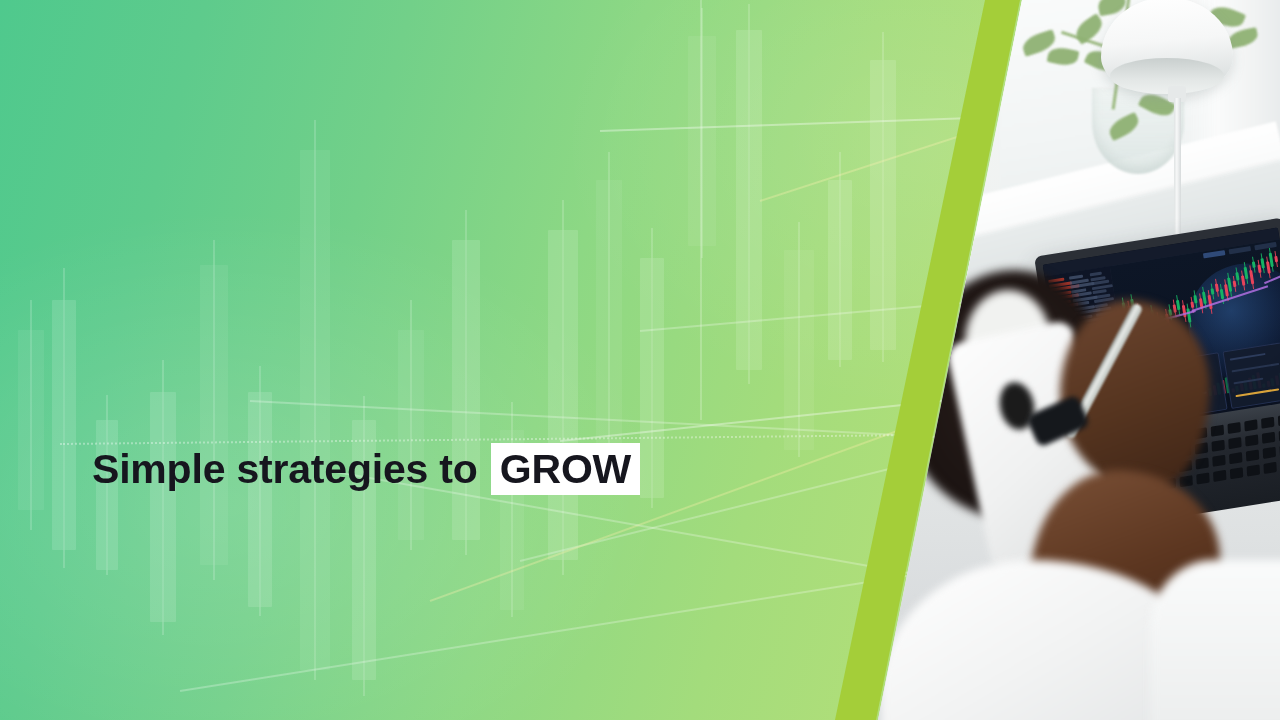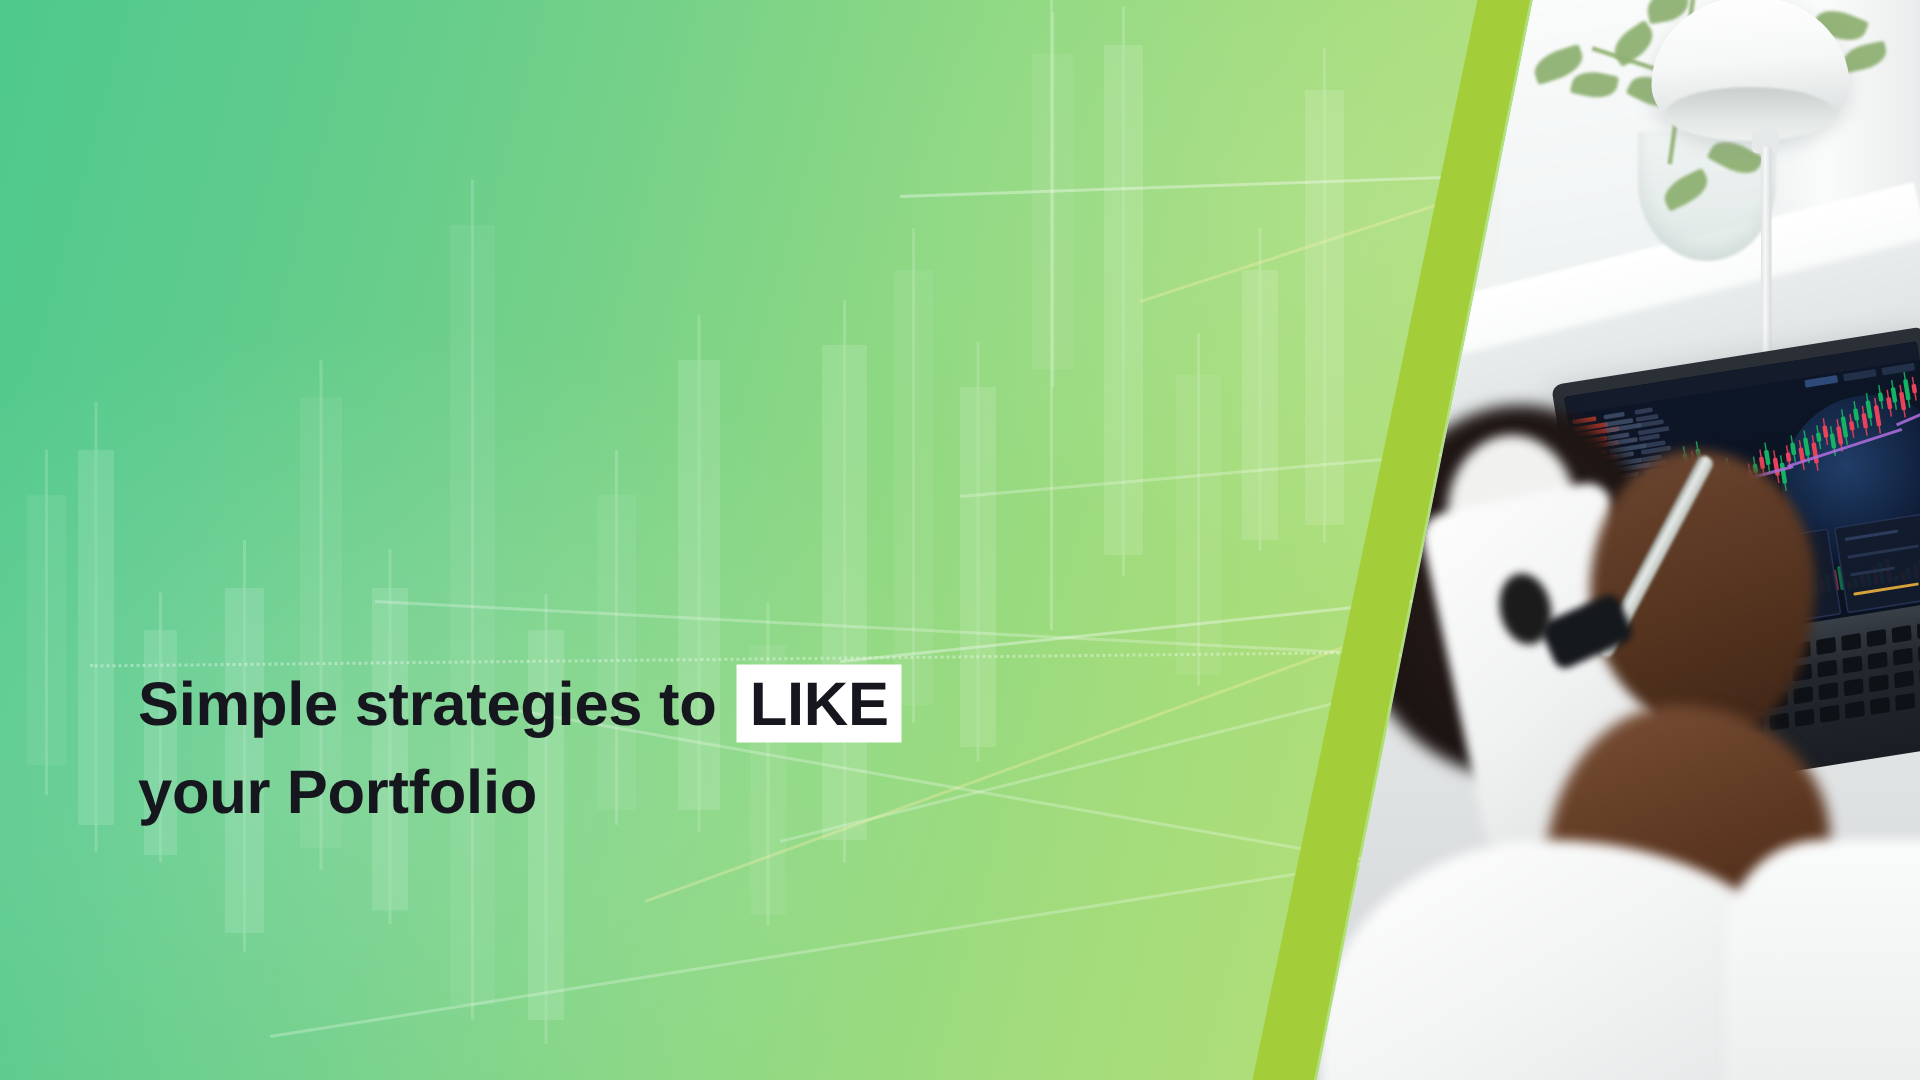--- a/index.html
+++ b/index.html
@@ -813,18 +813,17 @@
     </div>
   </div>
 
   <svg class="stripe" viewBox="0 0 1280 720">
     <polygon points="985,0 1020,0 876,720 835,720" fill="#A4CE39"></polygon>
   </svg>
 
   <div class="content">
 
     <div class="subhead">
-      <span>Simple strategies to </span><span class="hl-mark">LIKE</span><br>
-      <span>your Portfolio</span>
+      <span>Simple strategies to </span><span class="hl-mark">GROW</span><br>
     </div>
   </div>
 
 </div>
 
 </body></html>

